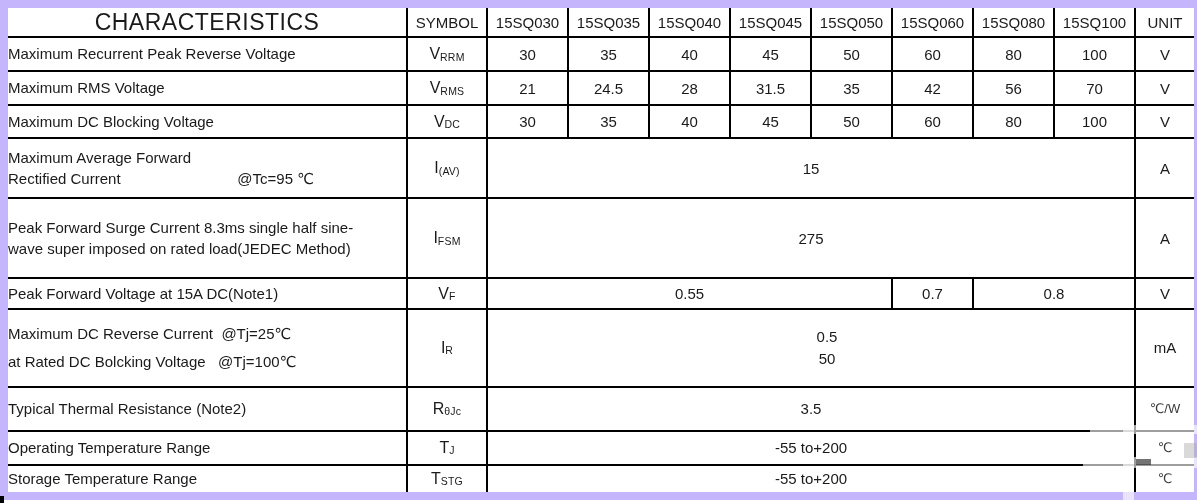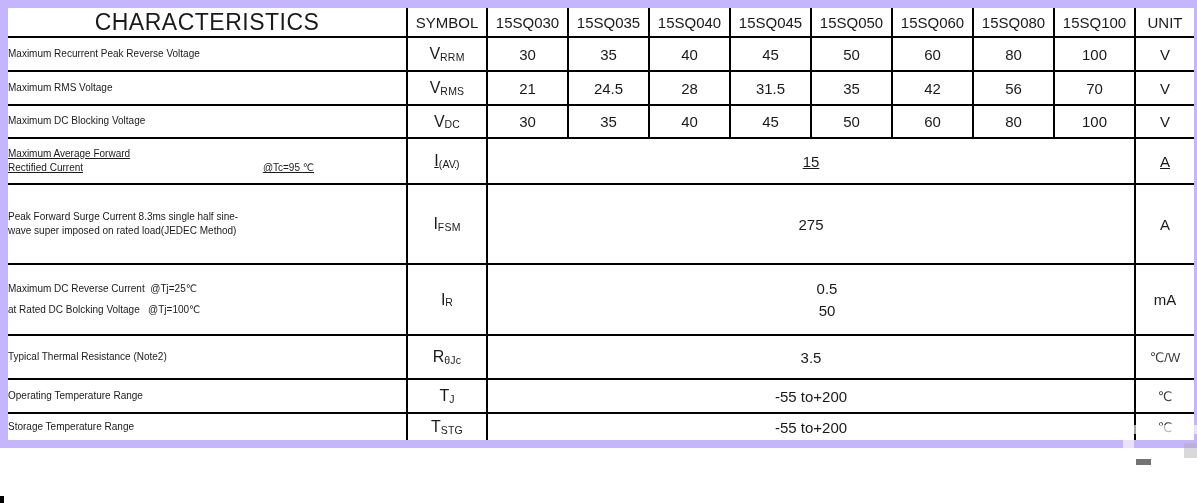--- a/index.html
+++ b/index.html
@@ -31,21 +31,21 @@
     letter-spacing:0.5px;
     text-align:center;
     vertical-align:middle;
   }
   th.col-h{
     font-size:15px;
     text-align:center;
     vertical-align:middle;
   }
   td.label-cell{
-    font-size:10px;
+    font-size:15px;
     text-align:left;
     vertical-align:middle;
     padding-left:6px;
     padding-right:2px;
     line-height:1.42;
   }
   td.label-cell .lln{white-space:nowrap;}
   td.label-cell .lln.split{display:flex;}
   td.label-cell .lln.split .rt{margin-left:auto;margin-right:92px;}
   td.label-cell.spread{padding-top:6px;padding-bottom:6px;}
@@ -155,41 +155,51 @@
           <td class="value-cell">30</td>
           <td class="value-cell">35</td>
           <td class="value-cell">40</td>
           <td class="value-cell">45</td>
           <td class="value-cell">50</td>
           <td class="value-cell">60</td>
           <td class="value-cell">80</td>
           <td class="value-cell">100</td>
           <td class="unit-cell">V</td>
         </tr>
-        <tr style="height: 46px; text-decoration: underline;">
+        <tr style="height: 60px;">
           <td class="label-cell">
             <div class="lln">Maximum Average Forward</div>
             <div class="lln split">
               <span>Rectified Current</span>
               <span class="rt">@Tc=95 ℃</span>
             </div>
           </td>
           <td class="symbol-cell"><span>I</span><span class="sub">(AV)</span></td>
           <td class="value-cell" colspan="8">15</td>
           <td class="unit-cell">A</td>
         </tr>
         <tr style="height: 80px;">
           <td class="label-cell">
             <div class="lln">Peak Forward Surge Current 8.3ms single half sine-</div>
             <div class="lln">wave super imposed on rated load(JEDEC Method)</div>
           </td>
           <td class="symbol-cell"><span>I</span><span class="sub">FSM</span></td>
           <td class="value-cell" colspan="8">275</td>
           <td class="unit-cell">A</td>
         </tr>
+        <tr style="height: 31px;">
+          <td class="label-cell">
+            <div class="lln">Peak Forward Voltage at 15A DC(Note1)</div>
+          </td>
+          <td class="symbol-cell"><span>V</span><span class="sub">F</span></td>
+          <td class="value-cell" colspan="5">0.55</td>
+          <td class="value-cell">0.7</td>
+          <td class="value-cell" colspan="2">0.8</td>
+          <td class="unit-cell">V</td>
+        </tr>
         <tr style="height: 71px;">
           <td class="label-cell spread">
             <div class="lln">Maximum DC Reverse Current&nbsp; @Tj=25℃</div>
             <div class="lln">at Rated DC Bolcking Voltage&nbsp;&nbsp; @Tj=100℃</div>
           </td>
           <td class="symbol-cell"><span>I</span><span class="sub">R</span></td>
           <td class="value-cell" colspan="8">
             <div class="vln">0.5</div>
             <div class="vln">50</div>
           </td>

